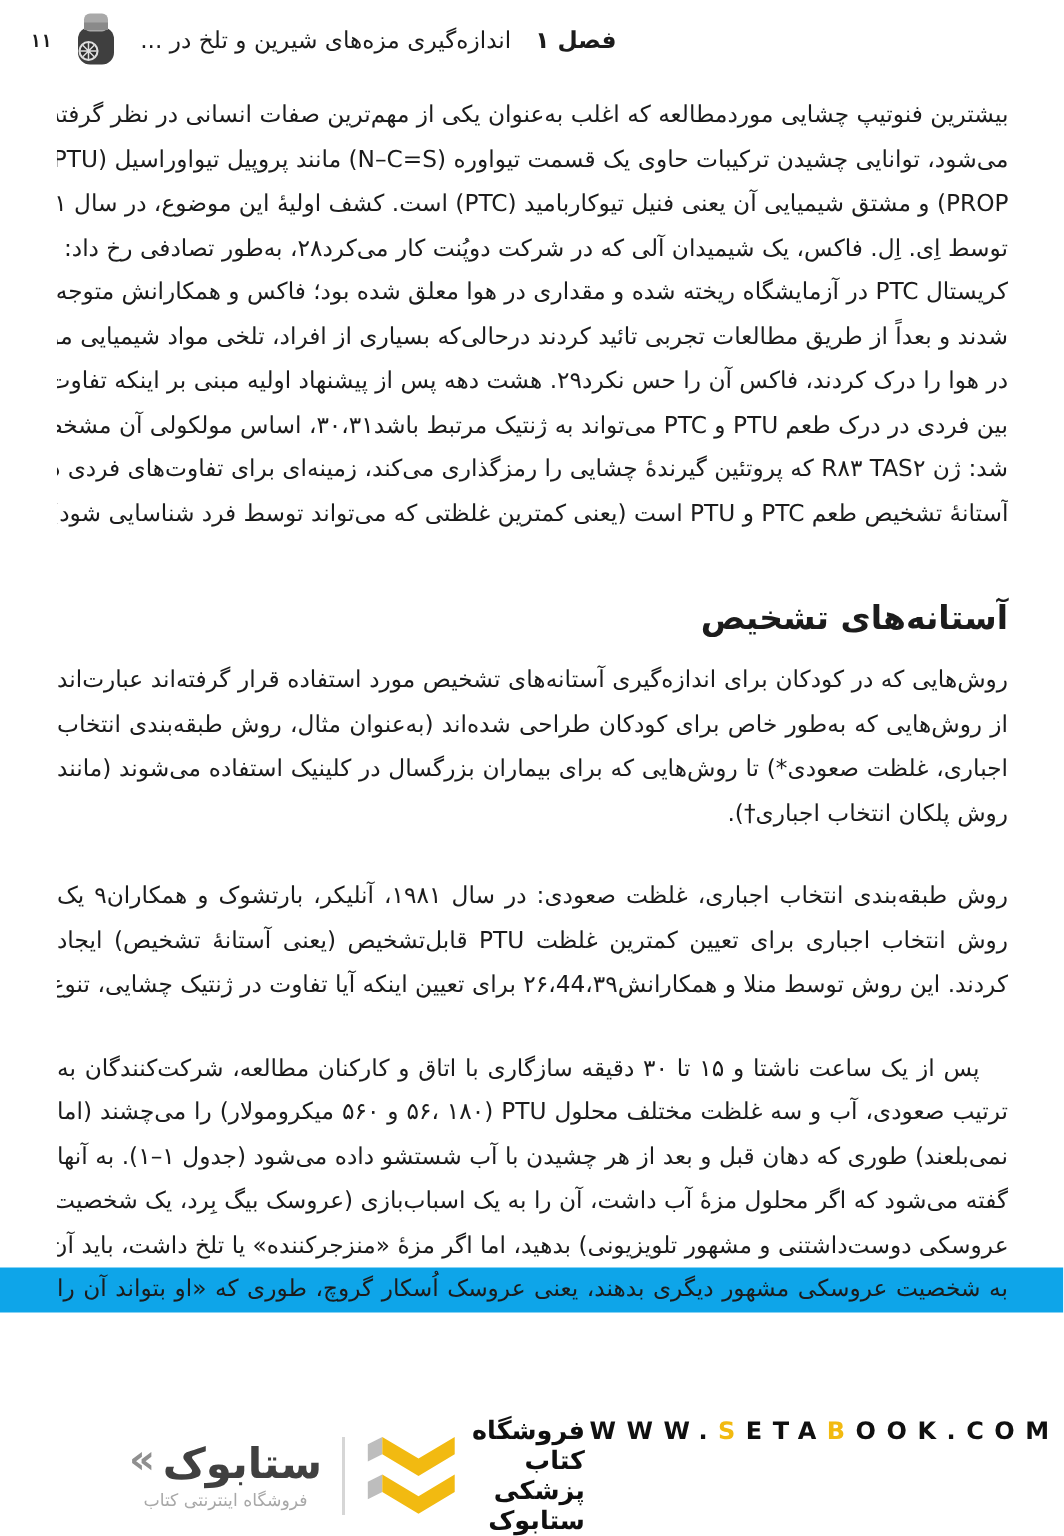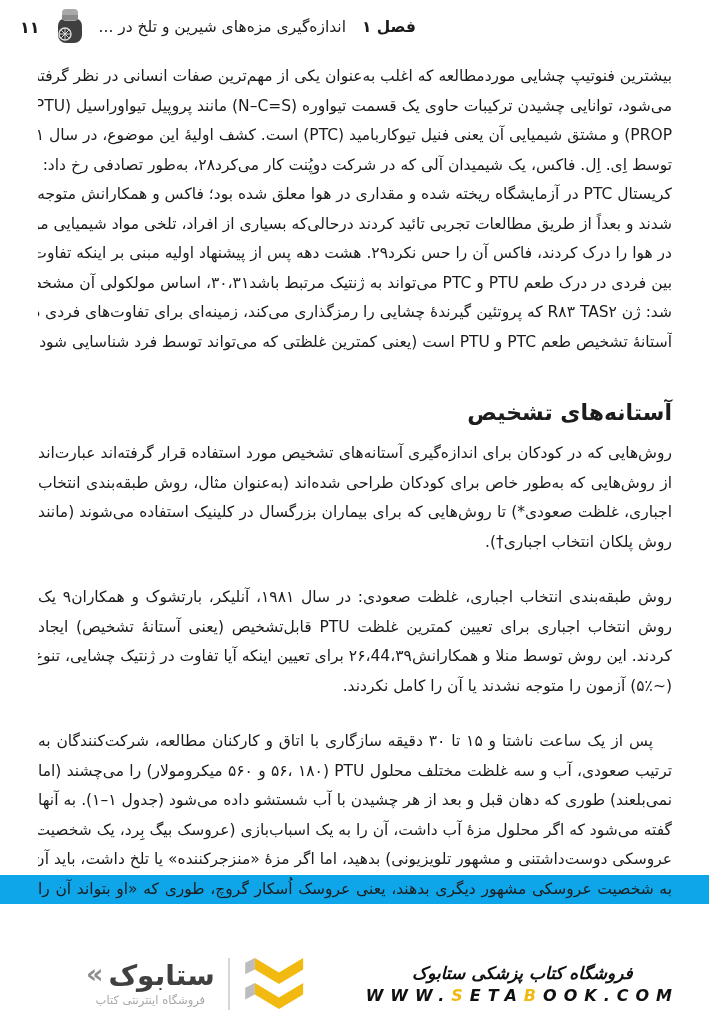--- a/index.html
+++ b/index.html
@@ -6,21 +6,21 @@
   .page{
     position:relative;width:709px;height:1024px;background:#ffffff;
     font-family:"DejaVu Sans",sans-serif;color:#1c1c1c;overflow:hidden;
     margin:0 auto;
   }
   
   .running-head{
     position:absolute;top:7px;left:20px;height:40px;
     display:flex;align-items:center;gap:13px;
   }
-  .pagenum{font-size:16px;font-weight:bold;letter-spacing:2px;}
+  .pagenum{font-size:12px;font-weight:bold;letter-spacing:2px;font-family:Liberation Mono, monospace;}
   .chapicon{width:33px;height:38px;display:block;flex:none;}
   .runtitle{font-size:15.5px;white-space:nowrap;direction:rtl;}
   .runtitle .chap-label{font-weight:bold;margin-left:11px;}
   
   .bodytext{position:absolute;top:62px;right:37px;left:38px;direction:rtl;}
   .para{font-size:15.5px;margin:0 0 26px 0;}
   .para:last-child{margin-bottom:0;}
   .line{
     height:29.5px;line-height:29.5px;white-space:nowrap;overflow:hidden;
     text-align:justify;text-align-last:justify;direction:rtl;
@@ -44,21 +44,21 @@
     padding:0 30px 4px 86px;box-sizing:border-box;
   }
   .logo{display:flex;align-items:center;gap:13px;}
   .logo-text{display:flex;flex-direction:column;align-items:center;}
   .logo-row{display:flex;align-items:center;gap:5px;direction:ltr;}
   .logo-mark{color:#8f8f8f;font-size:27px;font-weight:bold;line-height:1;transform:translateY(-2px);}
   .logo-type{font-size:28px;font-weight:bold;line-height:1.1;}
   .logo-caption{font-size:11.5px;color:#a8a8a8;margin-top:2px;direction:rtl;}
   .logo-divider{width:2px;height:52px;background:#d6d6d6;flex:none;}
   .logo-emblem{width:72px;height:56px;display:block;}
-  .store{display:flex;flex-direction:column;align-items:center;gap:3px;font-style:italic;}
+  .store{display:flex;flex-direction:row;align-items:flex-start;gap:3px;}
   .store-name{font-size:17px;font-weight:bold;color:#101010;direction:rtl;}
   .store-url{
     font-size:16px;font-weight:bold;color:#101010;direction:ltr;
     letter-spacing:7px;white-space:nowrap;
   }
 </style>
 </head>
 <body>
 
 <div class="page">
@@ -97,21 +97,20 @@
     <div class="para">
         <div class="line" dir="rtl">روش‌هایی که در کودکان برای اندازه‌گیری آستانه‌های تشخیص مورد استفاده قرار گرفته‌اند عبارت‌اند</div>
         <div class="line" dir="rtl">از روش‌هایی که به‌طور خاص برای کودکان طراحی شده‌اند (به‌عنوان مثال، روش طبقه‌بندی انتخاب</div>
         <div class="line" dir="rtl">اجباری، غلظت صعودی*) تا روش‌هایی که برای بیماران بزرگسال در کلینیک استفاده می‌شوند (مانند</div>
         <div class="line" dir="rtl">روش پلکان انتخاب اجباری†).</div>
       </div>
     <div class="para">
         <div class="line" dir="rtl">روش طبقه‌بندی انتخاب اجباری، غلظت صعودی: در سال ۱۹۸۱، آنلیکر، بارتشوک و همکاران۹ یک</div>
         <div class="line" dir="rtl">روش انتخاب اجباری برای تعیین کمترین غلظت PTU قابل‌تشخیص (یعنی آستانهٔ تشخیص) ایجاد</div>
         <div class="line" dir="rtl">کردند. این روش توسط منلا و همکارانش۲۶،44،۳۹ برای تعیین اینکه آیا تفاوت در ژنتیک چشایی، تنوع</div>
-        <div class="line" dir="rtl">(~۵٪) آزمون را متوجه نشدند یا آن را کامل نکردند.</div>
       </div>
     <div class="para indent-first continued">
         <div class="line" dir="rtl">پس از یک ساعت ناشتا و ۱۵ تا ۳۰ دقیقه سازگاری با اتاق و کارکنان مطالعه، شرکت‌کنندگان به</div>
         <div class="line" dir="rtl">ترتیب صعودی، آب و سه غلظت مختلف محلول PTU (۵۶، ۱۸۰ و ۵۶۰ میکرومولار) را می‌چشند (اما</div>
         <div class="line" dir="rtl">نمی‌بلعند) طوری که دهان قبل و بعد از هر چشیدن با آب شستشو داده می‌شود (جدول ۱–۱). به آنها</div>
         <div class="line" dir="rtl">گفته می‌شود که اگر محلول مزهٔ آب داشت، آن را به یک اسباب‌بازی (عروسک بیگ بِرد، یک شخصیت</div>
         <div class="line" dir="rtl">عروسکی دوست‌داشتنی و مشهور تلویزیونی) بدهید، اما اگر مزهٔ «منزجرکننده» یا تلخ داشت، باید آن را</div>
         <div class="line" dir="rtl">به شخصیت عروسکی مشهور دیگری بدهند، یعنی عروسک اُسکار گروچ، طوری که «او بتواند آن را</div>
       </div>
   </div>

